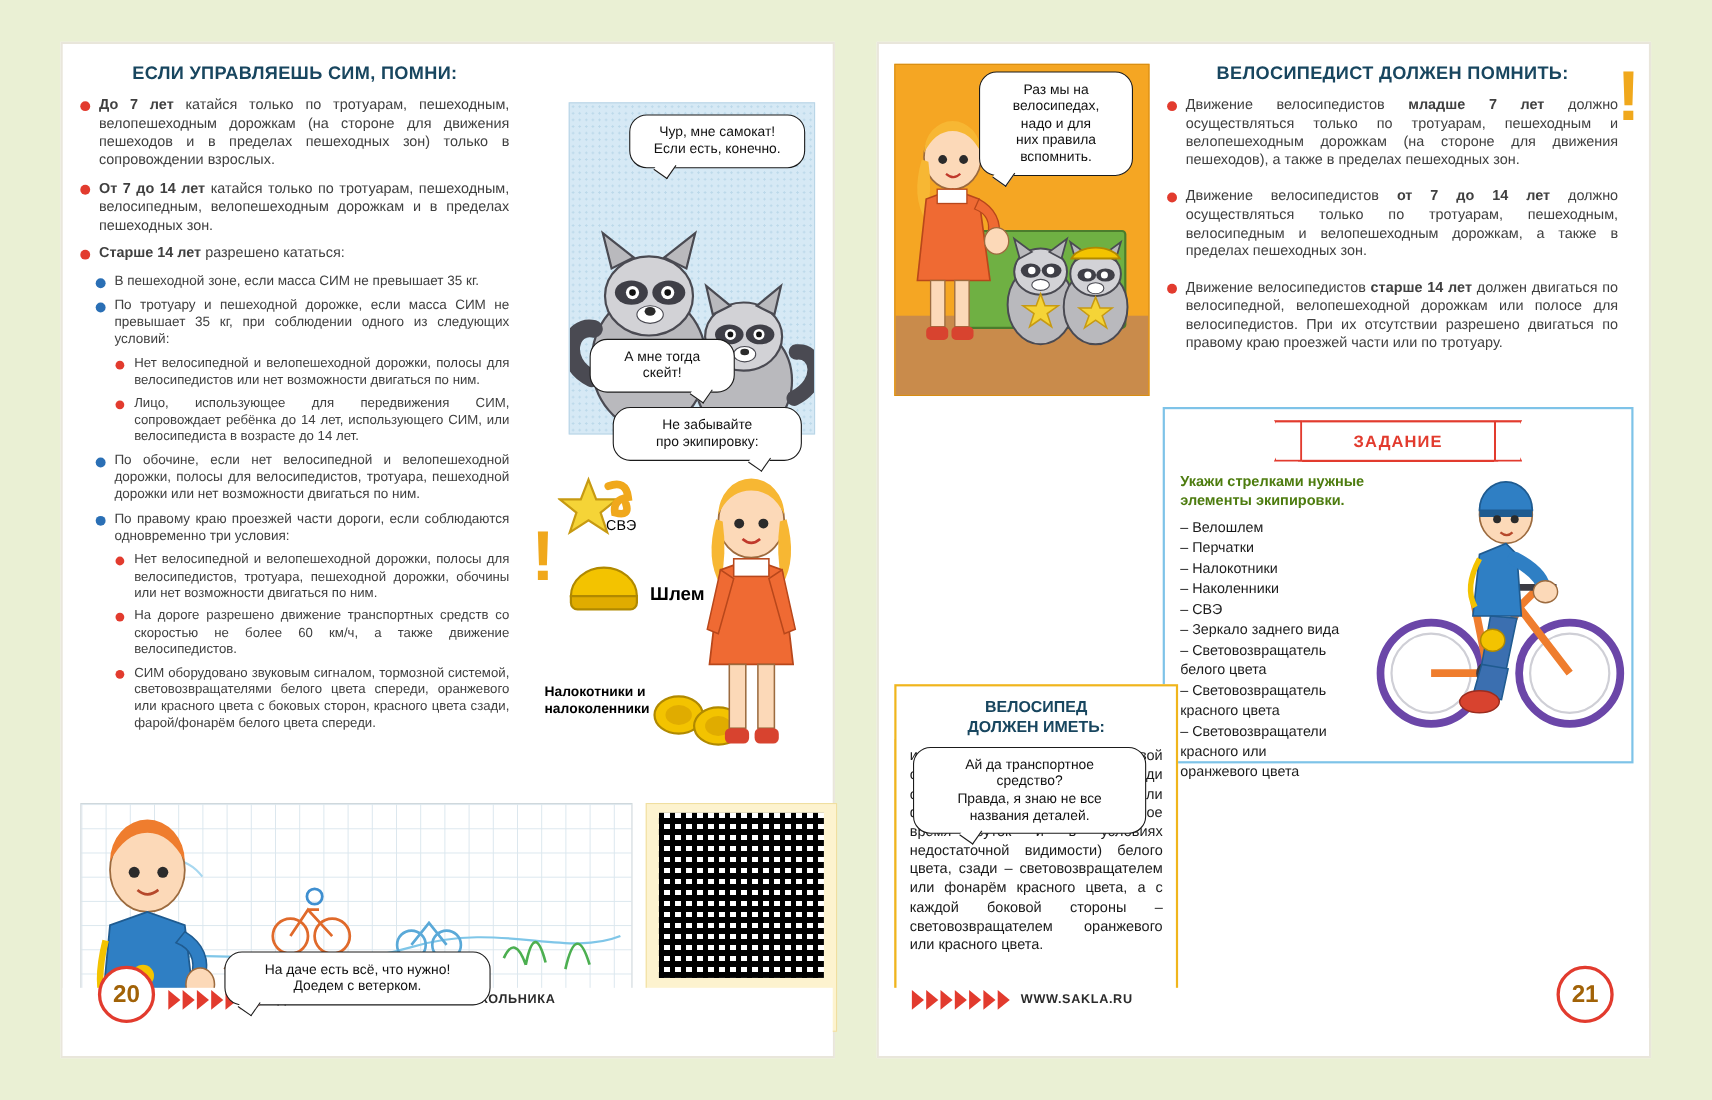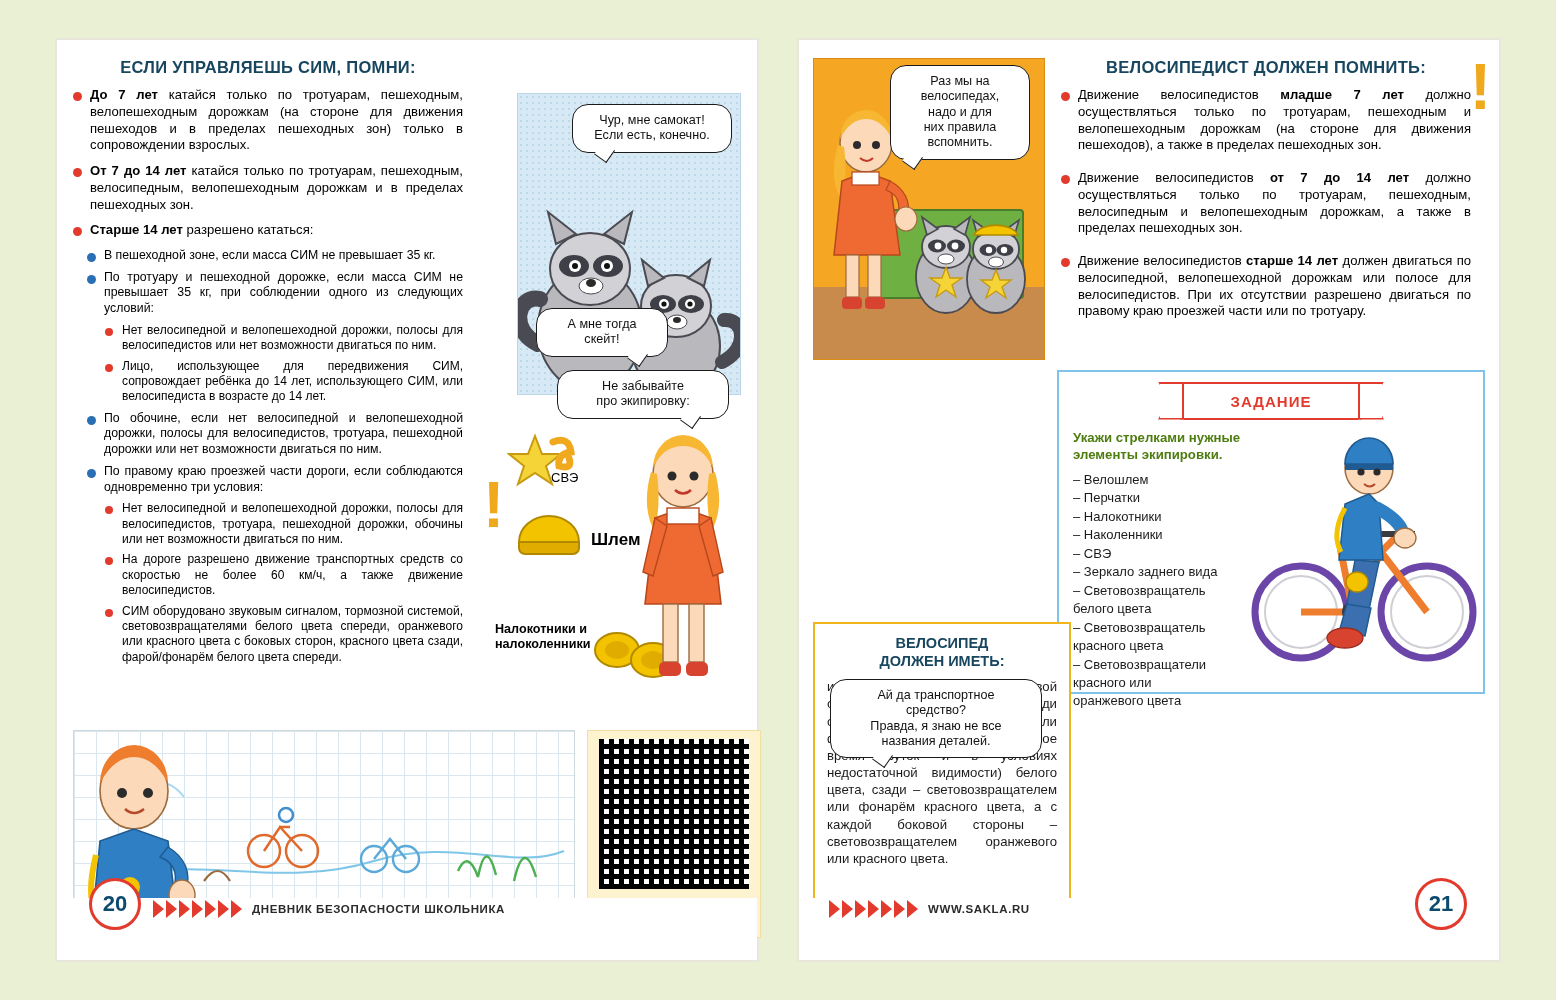--- a/index.html
+++ b/index.html
@@ -32,21 +32,21 @@
   }
   .page-left{left:55px;width:700px;}
   .page-right{right:55px;width:700px;}
 
   .footer{
     position:absolute;bottom:0;left:0;right:0;height:62px;
     background:#fff;
   }
   .pagenum{
     position:absolute;bottom:30px;width:46px;height:46px;border-radius:50%;
-    background:#fff;border:3px solid #e23b2e;color:#0c4a6e;
+    background:#fff;border:3px solid #e23b2e;color:#a16207;
     font-weight:bold;font-size:22px;display:flex;align-items:center;justify-content:center;
   }
   .pagenum.left{left:32px;}
   .pagenum.right{right:32px;}
   .chev{
     display:flex;align-items:center;gap:2px;
   }
   .chev i{
     width:0;height:0;border-top:9px solid transparent;border-bottom:9px solid transparent;
     border-left:11px solid #e23b2e;display:block;
@@ -55,21 +55,21 @@
     font-size:11.5px;letter-spacing:.6px;color:#2b2b2b;font-weight:bold;
   }
 
   h2.hdr{
     font-size:16.5px;color:#18465f;text-align:center;margin:0 0 10px 0;letter-spacing:.3px;
   }
 
   ul.lst{list-style:none;margin:0;padding:0;}
   ul.lst li{
     position:relative;padding-left:17px;margin-bottom:9px;
-    font-size:13.1px;line-height:1.28;color:#000000;text-align:justify;
+    font-size:13.1px;line-height:1.28;color:#404040;text-align:justify;
   }
   li.red::before{content:"";position:absolute;left:0;top:5px;width:9px;height:9px;border-radius:50%;background:#e23b2e;}
   li.blue::before{content:"";position:absolute;left:0;top:5px;width:9px;height:9px;border-radius:50%;background:#2a6fb5;}
   li.red2::before{content:"";position:absolute;left:0;top:5px;width:8px;height:8px;border-radius:50%;background:#e23b2e;}
   ul.sub{margin:6px 0 0 0;}
   ul.sub li{font-size:12.3px;margin-bottom:6px;}
   ul.sub2 li{font-size:12px;margin-bottom:5px;}
   b{font-weight:bold;}
 
   .panel{position:absolute;}
@@ -298,20 +298,25 @@
       <circle cx="52" cy="58" r="5" fill="#2b2b2b"></circle>
       <circle cx="78" cy="58" r="5" fill="#2b2b2b"></circle>
       <path d="M55 74 q9 8 19 0" fill="none" stroke="#b6482b" stroke-width="2.4"></path>
       <path d="M64 94 l-34 12 l-8 84 h86 l-10 -84 z" fill="#2f7fc4" stroke="#1f5b90" stroke-width="1.6"></path>
       <path d="M26 120 q-10 40 0 60" fill="none" stroke="#f3c300" stroke-width="6"></path>
       <circle cx="60" cy="152" r="10" fill="#f3c300"></circle>
       <path d="M56 152 q4 6 8 0" fill="none" stroke="#7a5c00" stroke-width="2"></path>
       <path d="M98 112 q26 16 18 44 l-12 -4 q6 -22 -14 -30z" fill="#2f7fc4" stroke="#1f5b90" stroke-width="1.4"></path>
       <ellipse cx="112" cy="160" rx="13" ry="15" fill="#fcd9b8" stroke="#9c6b3f" stroke-width="1.4"></ellipse>
     </svg>
+    <div class="bubble" style="left:130px;top:134px;width:220px;">
+      <span style="white-space:pre-line">На даче есть всё, что нужно!
+Доедем с ветерком.</span>
+      <span class="tail" style="left:14px;bottom:-8px;"></span>
+    </div>
   </div>
 
   <div class="panel qr-box" style="left:530px;top:690px;width:156px;height:190px;padding:8px;">
     <div class="qr"></div>
     <div class="qr-cap">
       <div>Пройди интерактивный</div>
       <div>урок «Велосипед.</div>
       <div>Мопед. Скутер» на</div>
       <div class="u">sakla.ru</div>
     </div>

